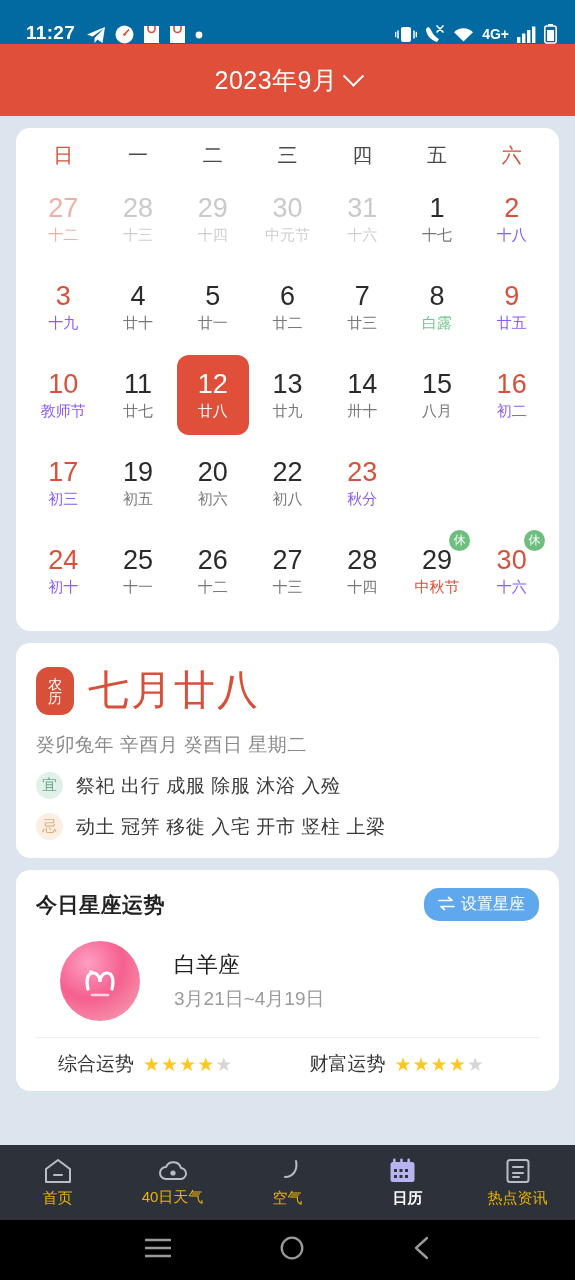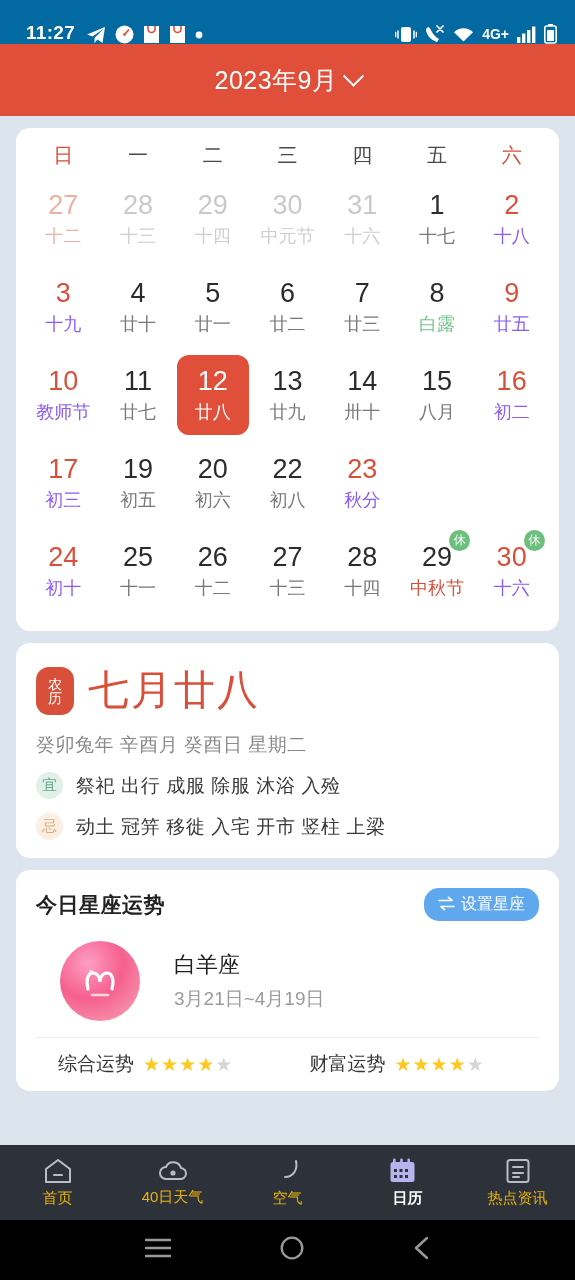--- a/index.html
+++ b/index.html
@@ -45,21 +45,21 @@
     position:relative; height:88px;
     display:flex; flex-direction:column; align-items:center; justify-content:center;
   }
   .cell .inner {
     width:72px; height:80px; border-radius:12px;
     display:flex; flex-direction:column; align-items:center; justify-content:center;
     position:relative;
   }
   .cell.sel .inner { background:#df4f39; }
   .dnum { font-size:27px; color:#2b2b2b; line-height:1.12; font-weight:400; }
-  .dlun { font-size:18px; color:#777; margin-top:3px; }
+  .dlun { font-size:15px; color:#777; margin-top:3px; }
   .cell.out .dnum { color:#c9c9c9; }
   .cell.out .dlun { color:#cfcfcf; }
   .cell.out.red .dnum { color:#eeb0a5; }
   .cell.out.red .dlun { color:#eeb0a5; }
   .cell.red .dnum { color:#d8503a; }
   .cell.red .dlun { color:#8b5cf6; }
   .dlun.fest { color:#d8503a; }
   .dlun.term { color:#74c48f; }
   .cell.sel .dnum, .cell.sel .dlun { color:#fff; }
   .restbadge {

